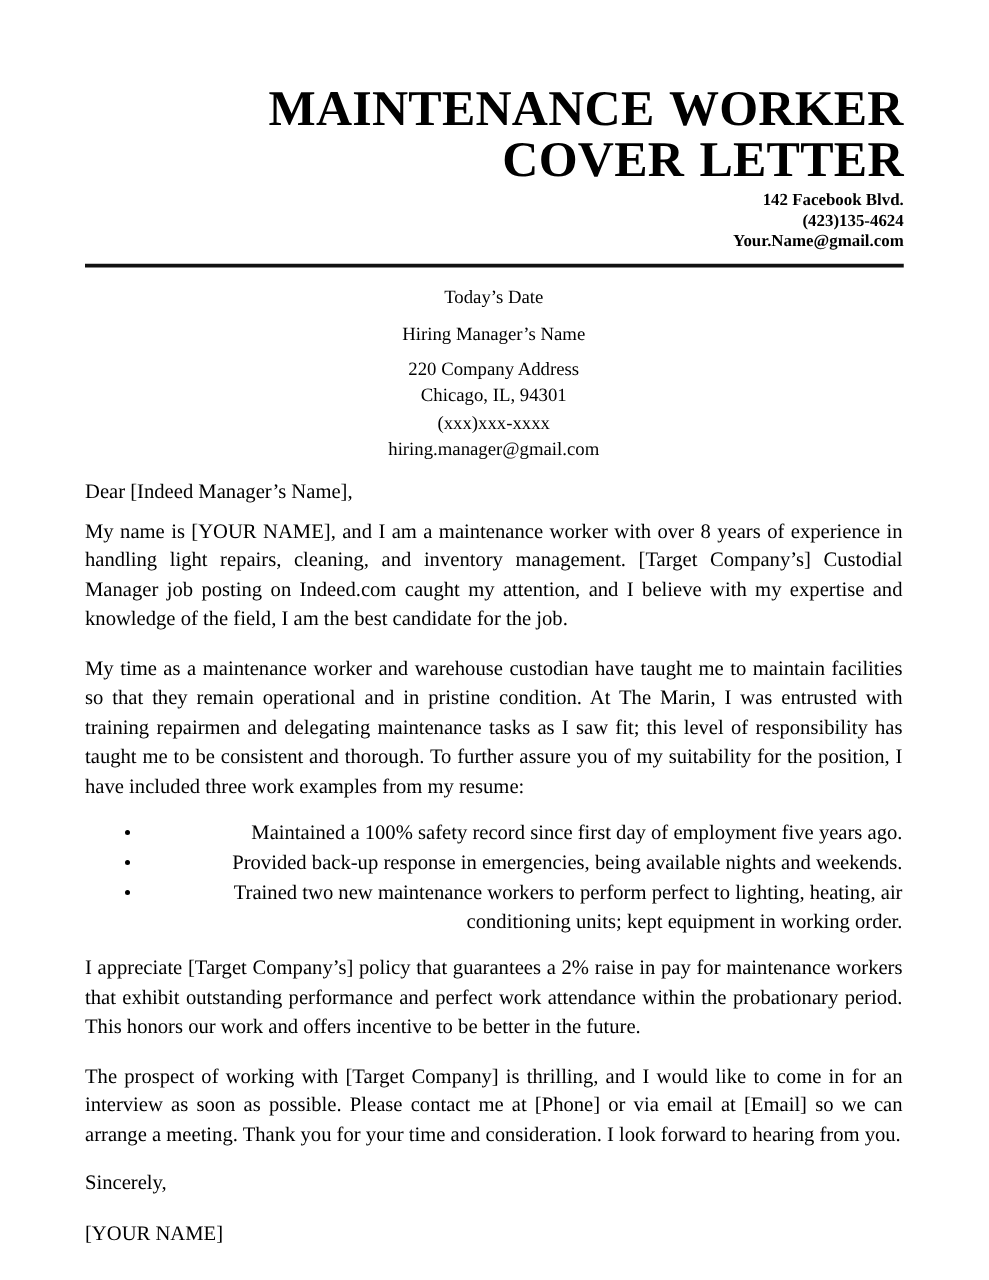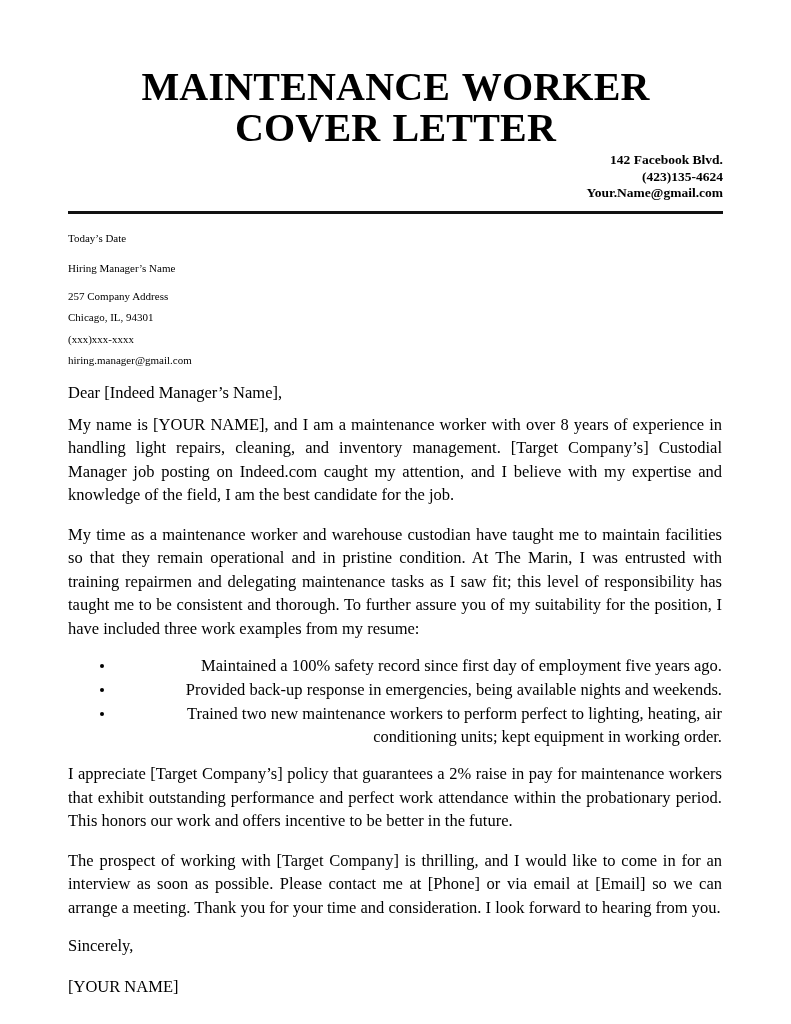--- a/index.html
+++ b/index.html
@@ -28,21 +28,21 @@
     padding: 66px 68px 0 68px;
     text-align: center;
   }
   .doc-title {
     font-family: "Liberation Serif", "DejaVu Serif", serif;
     font-weight: bold;
     font-size: 40px;
     line-height: 41px;
     letter-spacing: 0.2px;
     margin: 0 0 4px 0;
-    text-align: center;
+    text-align: right;
     word-spacing: 2px;
   }
   .contact-block {
     font-family: "Liberation Serif", "DejaVu Serif", serif;
     font-weight: bold;
     font-size: 13.5px;
     line-height: 16.5px;
     text-align: right;
     margin: 0;
   }
@@ -56,24 +56,25 @@
     padding: 0;
   }
 
   
   .body-area {
     padding: 0 69px 0 68px;
     margin-top: 12px;
   }
 
   .meta-line {
-    font-size: 11px;
+    font-size: 15px;
     line-height: 24px;
     margin: 0 0 6px 0;
     white-space: pre-wrap;
+    text-align: center;
   }
   .meta-line.tight {
     margin-bottom: 0;
     line-height: 21.5px;
   }
   .addr-group { margin: 0 0 8px 0; }
 
   .salutation {
     font-size: 16.5px;
     line-height: 22px;
@@ -141,21 +142,21 @@
 
   <hr class="rule">
 
   <main class="body-area">
 
     <div class="meta-line">Today’s Date</div>
 
     <div class="meta-line">Hiring Manager’s Name</div>
 
     <div class="addr-group">
-      <div class="meta-line tight">257 Company Address</div>
+      <div class="meta-line tight">220 Company Address</div>
       <div class="meta-line tight">Chicago, IL, 94301</div>
       <div class="meta-line tight">(xxx)xxx-xxxx</div>
       <div class="meta-line tight">hiring.manager@gmail.com</div>
     </div>
 
     <div class="salutation">Dear [Indeed Manager’s Name],</div>
 
     <p class="para">My name is [YOUR NAME], and I am a maintenance worker with over 8 years of experience in handling light repairs, cleaning, and inventory management. [Target Company’s] Custodial Manager job posting on Indeed.com caught my attention, and I believe with my expertise and knowledge of the field, I am the best candidate for the job.</p>
 
     <p class="para last-of-block">My time as a maintenance worker and warehouse custodian have taught me to maintain facilities so that they remain operational and in pristine condition. At The Marin, I was entrusted with training repairmen and delegating maintenance tasks as I saw fit; this level of responsibility has taught me to be consistent and thorough. To further assure you of my suitability for the position, I have included three work examples from my resume:</p>

